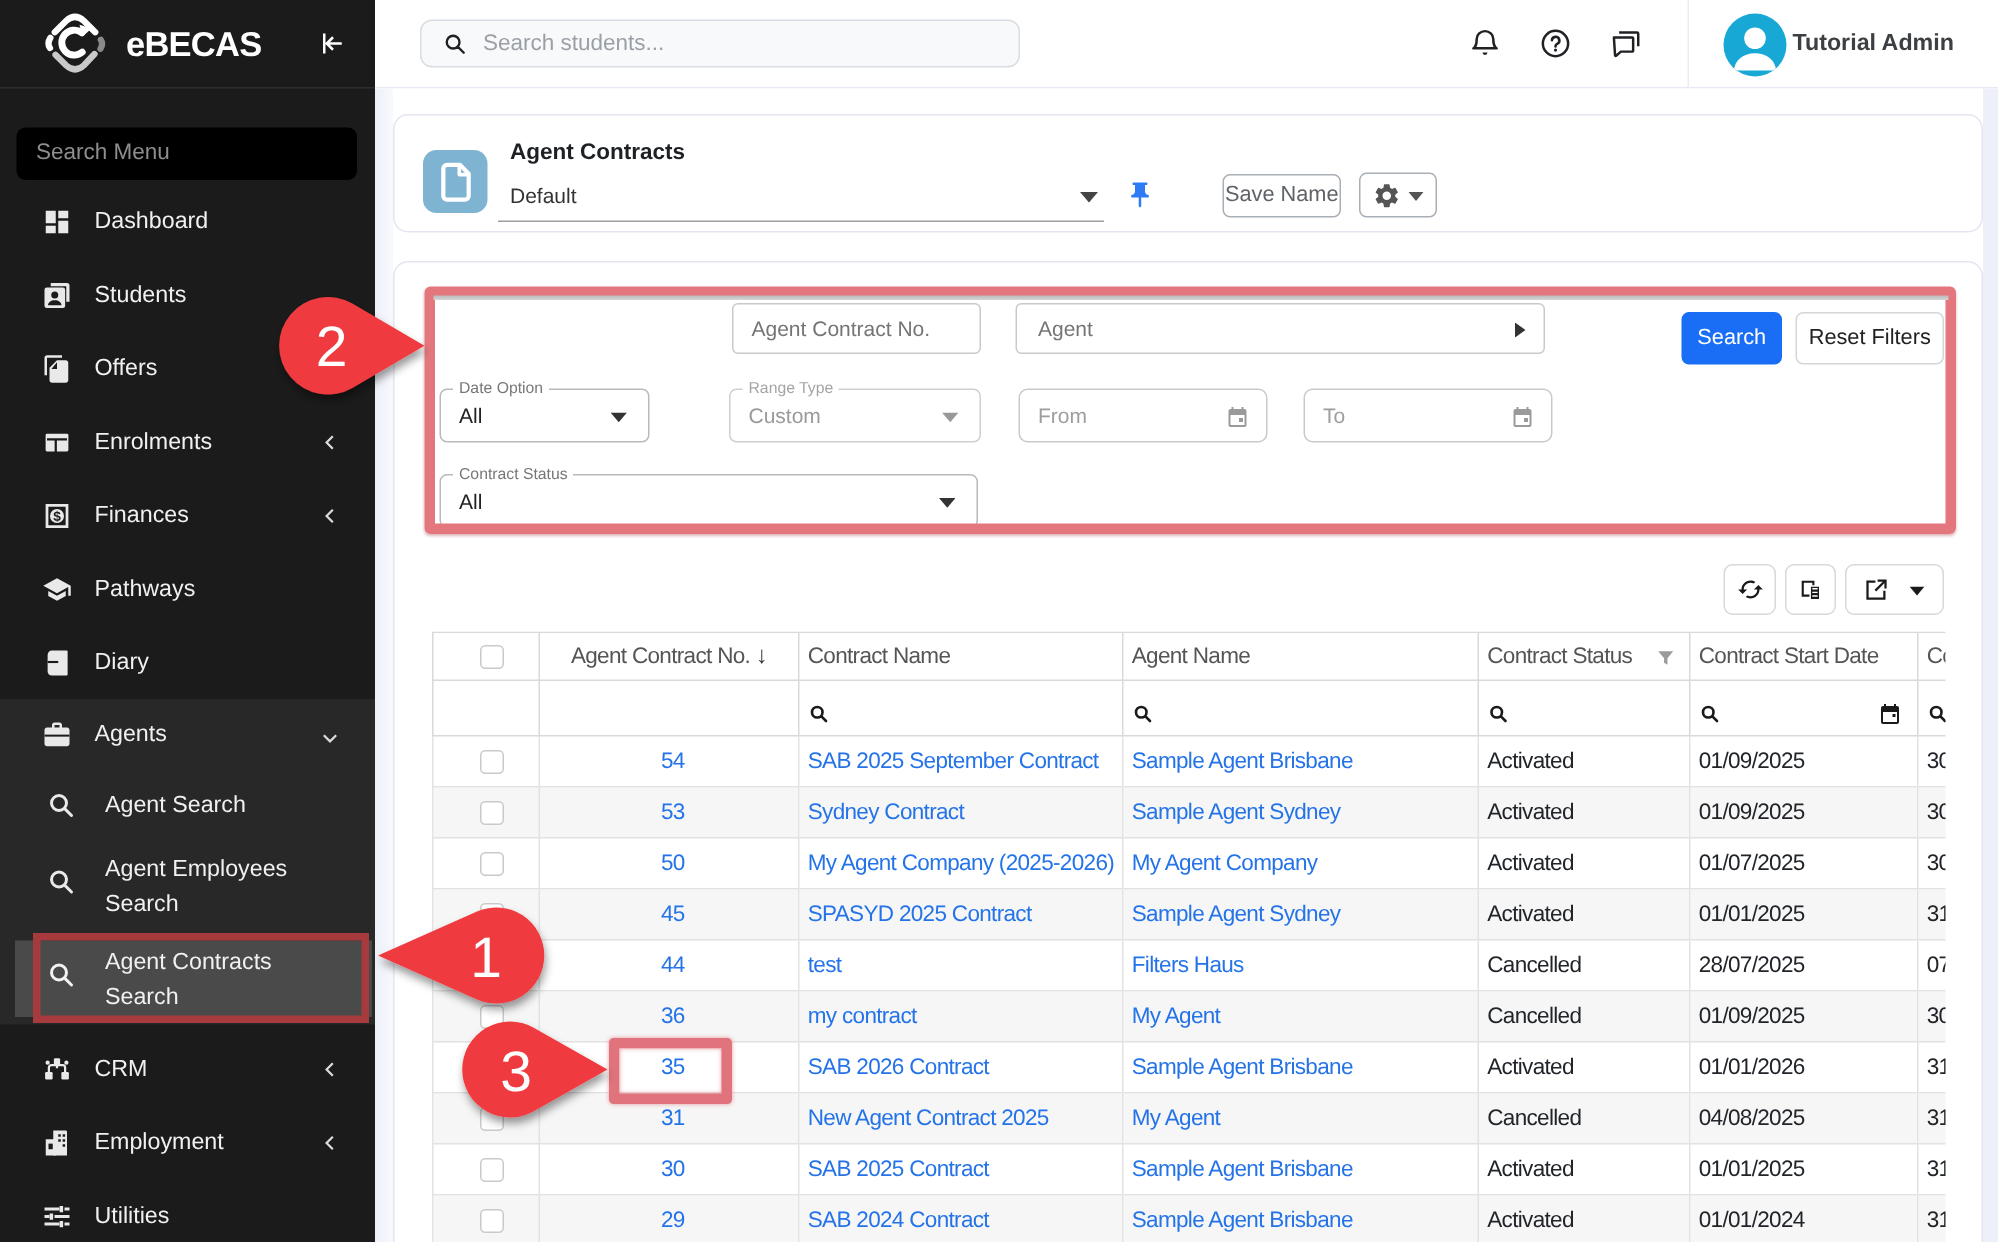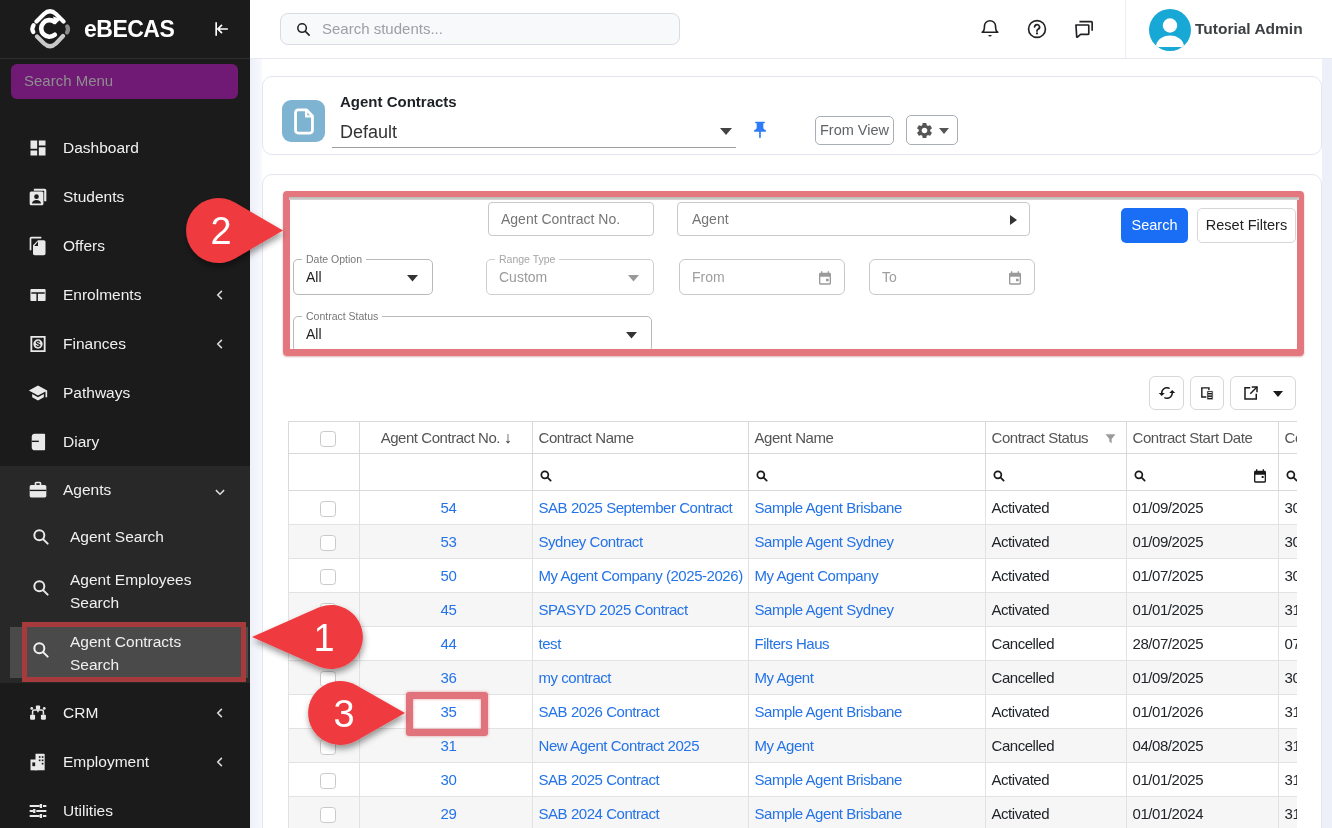--- a/index.html
+++ b/index.html
@@ -3,21 +3,21 @@
 <meta charset="utf-8">
 <style>
   * { margin:0; padding:0; box-sizing:border-box; }
   html,body { width:1332px; height:828px; overflow:hidden; font-family:"Liberation Sans", sans-serif; background:#fff; }
   #page { position:relative; width:1332px; height:828px; }
 
   
   #sidebar { position:absolute; left:0; top:0; width:250px; height:828px; background:#1b1b1b; z-index:5; }
   #sb-head { position:absolute; left:0; top:0; width:250px; height:59px; border-bottom:1px solid #2e2e2e; }
   #sb-logo-text { position:absolute; left:84px; top:16px; font-size:23px; font-weight:bold; color:#fff; letter-spacing:-0.5px; }
-  #sb-search { position:absolute; left:11px; top:64px; width:227px; height:35px; background:#701a75; border-radius:6px; }
+  #sb-search { position:absolute; left:11px; top:85px; width:227px; height:35px; background:#000000; border-radius:6px; }
   #sb-search span { position:absolute; left:13px; top:8px; color:#8e8e8e; font-size:15px; }
   .mi { position:absolute; left:0; width:250px; height:49px; }
   .mi .ic { position:absolute; left:28px; top:14px; width:20px; height:20px; }
   .mi .lb { position:absolute; left:63px; top:15px; font-size:15.5px; font-weight:500; color:#f0f0f0; }
   .mi .chev { position:absolute; left:211px; top:15px; width:18px; height:18px; }
   .smi .ic { left:31px; }
   .smi .lb { left:70px; }
   #agents-group { position:absolute; left:0; top:466px; width:250px; height:217px; background:#282828; }
   #acs-active { position:absolute; left:10px; top:627px; width:238px; height:51px; background:#4a4a4a; }
   #acs-redbox { position:absolute; left:22px; top:622px; width:224px; height:60px; border:5px solid #a63a3c; z-index:6; }
@@ -34,21 +34,21 @@
   
   #content { position:absolute; left:250px; top:59px; width:1082px; height:769px; background:#fff; }
   #gutterL { position:absolute; left:0; top:0; width:12px; height:769px; background:linear-gradient(90deg,#eef0f9,#f8f9fd); }
   #gutterR { position:absolute; left:1072px; top:0; width:10px; height:769px; background:#eef0f9; }
   .card { position:absolute; background:#fff; border:1px solid #e4e5f0; border-radius:10px; }
   #card1 { left:12px; top:17px; width:1060px; height:79px; }
   #card2 { left:12px; top:115px; width:1060px; height:680px; border-radius:10px 10px 0 0; }
 
   #c1-icon { position:absolute; left:19px; top:23px; width:43px; height:42px; border-radius:9px; background:#7fb3d2; }
   #c1-title { position:absolute; left:77px; top:16px; font-size:15px; font-weight:bold; color:#1d2125; }
-  #c1-default { position:absolute; left:77px; top:45px; font-size:18px; color:#333; }
+  #c1-default { position:absolute; left:77px; top:45px; font-size:14px; color:#333; }
   #c1-underline { position:absolute; left:69px; top:70px; width:404px; height:1px; background:#9e9e9e; }
   .btn { position:absolute; background:#fff; border:1px solid #a9afb6; border-radius:5px; }
   #c1-save { left:552px; top:39px; width:79px; height:29px; font-size:14.5px; color:#5f6368; text-align:center; line-height:27px; }
   #c1-gear { left:643px; top:38px; width:52px; height:30px; }
 
   #redrect { position:absolute; left:20px; top:16px; width:1021px; height:165px; border:7px solid #e4777e; border-radius:4px; z-index:3; box-shadow:0 1px 2px rgba(180,90,96,.45); }
   #gray-top { position:absolute; left:26px; top:22px; width:1010px; height:3px; background:linear-gradient(#b9b9b9,#d6d6d6); z-index:4; }
   .fin { position:absolute; border:1px solid #c9c9c9; border-radius:4px; background:#fff; font-size:14px; color:#757575; }
   .fin .ph { position:absolute; left:12px; top:8px; }
   .msel { position:absolute; border:1px solid #b9b9b9; border-radius:5px; background:#fff; }
@@ -120,21 +120,21 @@
       <div id="c1-title">Agent Contracts</div>
       <div id="c1-default">Default</div>
       <div id="c1-underline"></div>
       <svg style="position:absolute;left:457px;top:51px;" width="12" height="8" viewBox="0 0 12 8">
           <path fill="#444" d="M0 0h12L6 7z"></path>
         </svg>
 
       <svg style="position:absolute;left:487px;top:42px;" width="20" height="22" viewBox="0 0 24 24">
           <path fill="#2e7bf6" d="M16 9V4h1c.55 0 1-.45 1-1s-.45-1-1-1H7c-.55 0-1 .45-1 1s.45 1 1 1h1v5c0 1.66-1.34 3-3 3v2h5.97v7l1 1 1-1v-7H19v-2c-1.66 0-3-1.34-3-3z"></path>
         </svg>
-      <div class="btn" id="c1-save">From View</div>
+      <div class="btn" id="c1-save">Save Name</div>
       <div class="btn" id="c1-gear">
         <svg style="position:absolute;left:8px;top:5px;" width="19" height="19" viewBox="0 0 24 24">
             <path fill="#555" d="M19.14 12.94c.04-.3.06-.61.06-.94 0-.32-.02-.64-.07-.94l2.03-1.58a.49.49 0 0 0 .12-.61l-1.92-3.32a.488.488 0 0 0-.59-.22l-2.39.96c-.5-.38-1.03-.7-1.62-.94l-.36-2.54a.484.484 0 0 0-.48-.41h-3.84c-.24 0-.43.17-.47.41l-.36 2.54c-.59.24-1.13.57-1.62.94l-2.39-.96c-.22-.08-.47 0-.59.22L2.74 8.87c-.12.21-.08.47.12.61l2.03 1.58c-.05.3-.09.63-.09.94s.02.64.07.94l-2.03 1.58a.49.49 0 0 0-.12.61l1.92 3.32c.12.22.37.29.59.22l2.39-.96c.5.38 1.03.7 1.62.94l.36 2.54c.05.24.24.41.48.41h3.84c.24 0 .44-.17.47-.41l.36-2.54c.59-.24 1.13-.56 1.62-.94l2.39.96c.22.08.47 0 .59-.22l1.92-3.32c.12-.22.07-.47-.12-.61l-2.01-1.58zM12 15.6c-1.98 0-3.6-1.62-3.6-3.6s1.62-3.6 3.6-3.6 3.6 1.62 3.6 3.6-1.62 3.6-3.6 3.6z"></path>
           </svg>
         <svg style="position:absolute;left:32px;top:12px;" width="10" height="7" viewBox="0 0 10 7">
             <path fill="#555" d="M0 0h10L5 6z"></path>
           </svg>
       </div>
     </div>
 

